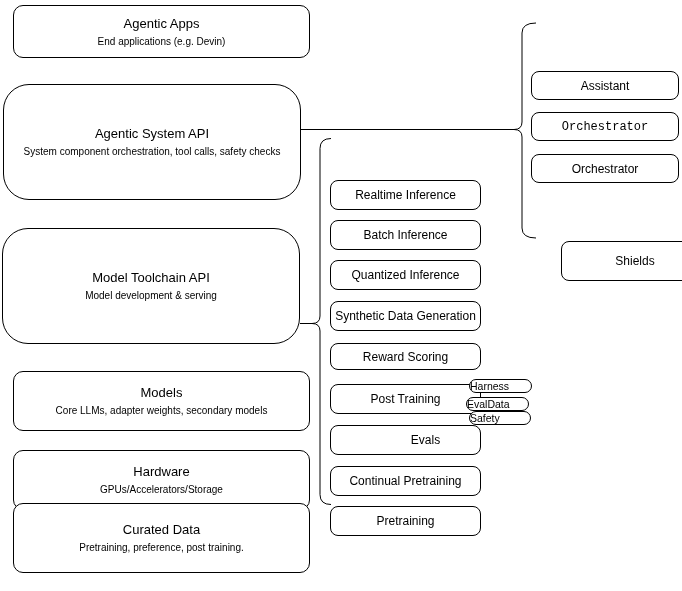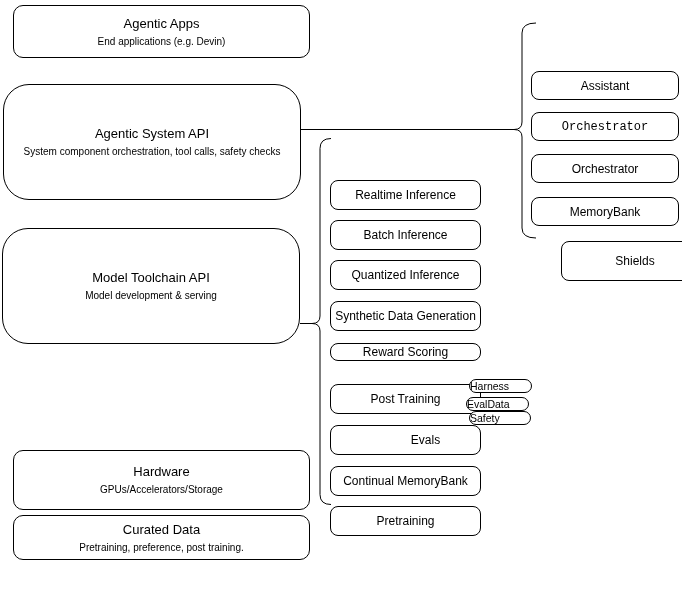--- a/index.html
+++ b/index.html
@@ -68,54 +68,58 @@
   <div class="node apinode" style="left:3px;top:84px;width:298px;height:116px;">
     <div class="title">Agentic System API</div>
     <div class="subtitle">System component orchestration, tool calls, safety checks</div>
   </div>
 
   <div class="node apinode" style="left:2px;top:228px;width:298px;height:116px;">
     <div class="title">Model Toolchain API</div>
     <div class="subtitle">Model development &amp; serving</div>
   </div>
 
+  <div class="node stacknode" style="left:3px;top:371px;width:297px;height:60px;">
+    <div class="title">Models</div>
+    <div class="subtitle">Core LLMs, adapter weights, secondary models</div>
+  </div>
 
   <div class="node stacknode" style="left:3px;top:450px;width:297px;height:60px;">
     <div class="title">Hardware</div>
     <div class="subtitle">GPUs/Accelerators/Storage</div>
   </div>
 
-  <div class="node stacknode" style="left:3px;top:515px;width:297px;height:45px;">
+  <div class="node stacknode" style="left:3px;top:503px;width:297px;height:70px;">
     <div class="title">Curated Data</div>
     <div class="subtitle">Pretraining, preference, post training.</div>
   </div>
 
   <div class="node chip" style="left:330px;top:184px;width:151px;height:30px;">
     <span>Batch Inference</span>
   </div>
   <div class="node chip" style="left:330px;top:144px;width:151px;height:30px;">
     <span>Realtime Inference</span>
   </div>
   <div class="node chip" style="left:330px;top:224px;width:151px;height:30px;">
     <span>Quantized Inference</span>
   </div>
   <div class="node chip" style="left:330px;top:265px;width:151px;height:30px;">
     <span>Synthetic Data Generation</span>
   </div>
-  <div class="node chip" style="left:330px;top:307px;width:151px;height:18px;">
+  <div class="node chip" style="left:330px;top:307px;width:151px;height:27px;">
     <span>Reward Scoring</span>
   </div>
   <div class="node chip" style="left:330px;top:348px;width:151px;height:30px;">
     <span>Post Training</span>
   </div>
   <div class="node chip" style="left:330px;top:389px;width:151px;height:30px;padding-left:40px;">
     <span>Evals</span>
   </div>
   <div class="node chip" style="left:330px;top:430px;width:151px;height:30px;">
-    <span>Continual MemoryBank</span>
+    <span>Continual Pretraining</span>
   </div>
   <div class="node chip" style="left:330px;top:470px;width:151px;height:30px;">
     <span>Pretraining</span>
   </div>
 
   <div class="pill" style="left:469px;top:379px;width:63px;height:14px;">
     <span>Harness</span>
   </div>
   <div class="pill" style="left:466px;top:397px;width:63px;height:14px;">
     <span>EvalData</span>
@@ -126,20 +130,17 @@
 
   <div class="node chip" style="left:531px;top:35px;width:148px;height:29px;">
     <span>Assistant</span>
   </div>
   <div class="node chip" style="left:531px;top:76px;width:148px;height:29px;font-family:Liberation Mono, monospace;">
     <span>Orchestrator</span>
   </div>
   <div class="node chip" style="left:531px;top:118px;width:148px;height:29px;">
     <span>Orchestrator</span>
   </div>
-  <div class="node chip" style="left:531px;top:161px;width:148px;height:29px;">
-    <span>MemoryBank</span>
-  </div>
   <div class="node chip" style="left:561px;top:205px;width:148px;height:40px;">
     <span>Shields</span>
   </div>
 
 </div>
 
 </body></html>

